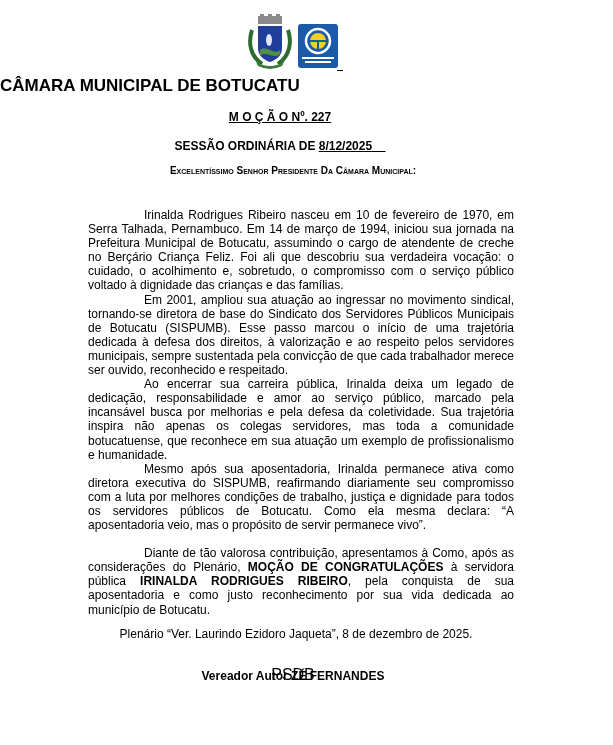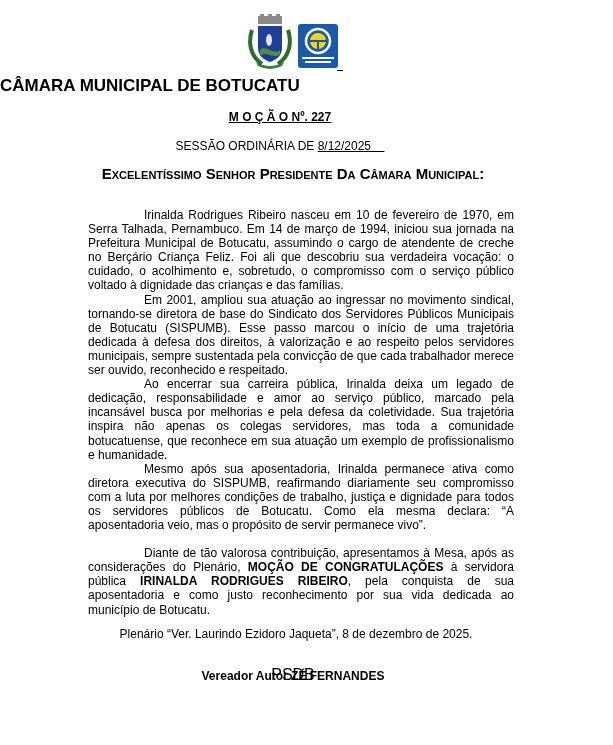--- a/index.html
+++ b/index.html
@@ -9,24 +9,24 @@
   .crest { width: 48px; height: 56px; }
   .camara-logo { width: 40px; height: 44px; margin-top: 10px; }
   .small-mark { position: absolute; top: 70px; left: 337px; width: 6px; height: 1px; background: #000; }
   .title { position: absolute; top: 76px; left: 0; width: 560px; 
            font-weight: bold; font-size: 17px; text-decoration: underline; letter-spacing: 0; padding-left: 0; }
   .title span { display: inline-block; margin-left: 0; }
   .mocao { position: absolute; top: 110px; left: 0; width: 560px; text-align: center;
            font-weight: bold; font-size: 12px; }
   .mocao span { text-decoration: underline; }
   .sessao { position: absolute; top: 139px; left: 0; width: 560px; text-align: center;
-            font-weight: normal; font-size: 12px; }
+            font-weight: bold; font-size: 12px; }
   .sessao .date { text-decoration: underline; white-space: pre; }
   .exc { position: absolute; top: 165px; left: 0; width: 586px; text-align: center;
-         font-weight: bold; font-size: 15px; font-variant: small-caps; }
+         font-weight: bold; font-size: 10px; font-variant: small-caps; }
   .body { position: absolute; top: 208px; left: 88px; width: 426px; font-size: 12px; line-height: 14.1px; }
   .body p { margin: 0; text-align: justify; text-indent: 56px; }
   .body p.gap { margin-top: 14px; }
   .plenario { position: absolute; top: 627px; left: 0; width: 580px; text-align: center; font-size: 12px; padding-left: 6px; }
   .autor { position: absolute; top: 669px; left: 0; width: 586px; text-align: center; font-size: 12px; font-weight: bold; }
   .partido { position: absolute; top: 666px; left: 0; width: 586px; text-align: center; font-size: 16px; }
 </style>
 </head>
 <body>
 
@@ -66,18 +66,18 @@
   <span>SESSÃO ORDINÁRIA DE </span><span class="date">8/12/2025    </span>
 </div>
 
 <div class="exc">Excelentíssimo Senhor Presidente Da Câmara Municipal:</div>
 
 <div class="body">
   <p>Irinalda Rodrigues Ribeiro nasceu em 10 de fevereiro de 1970, em Serra Talhada, Pernambuco. Em 14 de março de 1994, iniciou sua jornada na Prefeitura Municipal de Botucatu, assumindo o cargo de atendente de creche no Berçário Criança Feliz. Foi ali que descobriu sua verdadeira vocação: o cuidado, o acolhimento e, sobretudo, o compromisso com o serviço público voltado à dignidade das crianças e das famílias.</p>
   <p>Em 2001, ampliou sua atuação ao ingressar no movimento sindical, tornando-se diretora de base do Sindicato dos Servidores Públicos Municipais de Botucatu (SISPUMB). Esse passo marcou o início de uma trajetória dedicada à defesa dos direitos, à valorização e ao respeito pelos servidores municipais, sempre sustentada pela convicção de que cada trabalhador merece ser ouvido, reconhecido e respeitado.</p>
   <p>Ao encerrar sua carreira pública, Irinalda deixa um legado de dedicação, responsabilidade e amor ao serviço público, marcado pela incansável busca por melhorias e pela defesa da coletividade. Sua trajetória inspira não apenas os colegas servidores, mas toda a comunidade botucatuense, que reconhece em sua atuação um exemplo de profissionalismo e humanidade.</p>
   <p>Mesmo após sua aposentadoria, Irinalda permanece ativa como diretora executiva do SISPUMB, reafirmando diariamente seu compromisso com a luta por melhores condições de trabalho, justiça e dignidade para todos os servidores públicos de Botucatu. Como ela mesma declara: “A aposentadoria veio, mas o propósito de servir permanece vivo”.</p>
-  <p class="gap"><span>Diante de tão valorosa contribuição, apresentamos à Mesa, após as considerações do Plenário, </span><b>MOÇÃO DE CONGRATULAÇÕES</b><span> à servidora pública </span><b>IRINALDA RODRIGUES RIBEIRO</b><span>, pela conquista de sua aposentadoria e como justo reconhecimento por sua vida dedicada ao município de Botucatu.</span></p>
+  <p class="gap"><span>Diante de tão valorosa contribuição, apresentamos à Como, após as considerações do Plenário, </span><b>MOÇÃO DE CONGRATULAÇÕES</b><span> à servidora pública </span><b>IRINALDA RODRIGUES RIBEIRO</b><span>, pela conquista de sua aposentadoria e como justo reconhecimento por sua vida dedicada ao município de Botucatu.</span></p>
 </div>
 
 <div class="plenario">Plenário “Ver. Laurindo Ezidoro Jaqueta”, 8 de dezembro de 2025.</div>
 <div class="autor">Vereador Autor ZÉ FERNANDES</div>
 <div class="partido">PSDB</div>
 
 </body></html>

